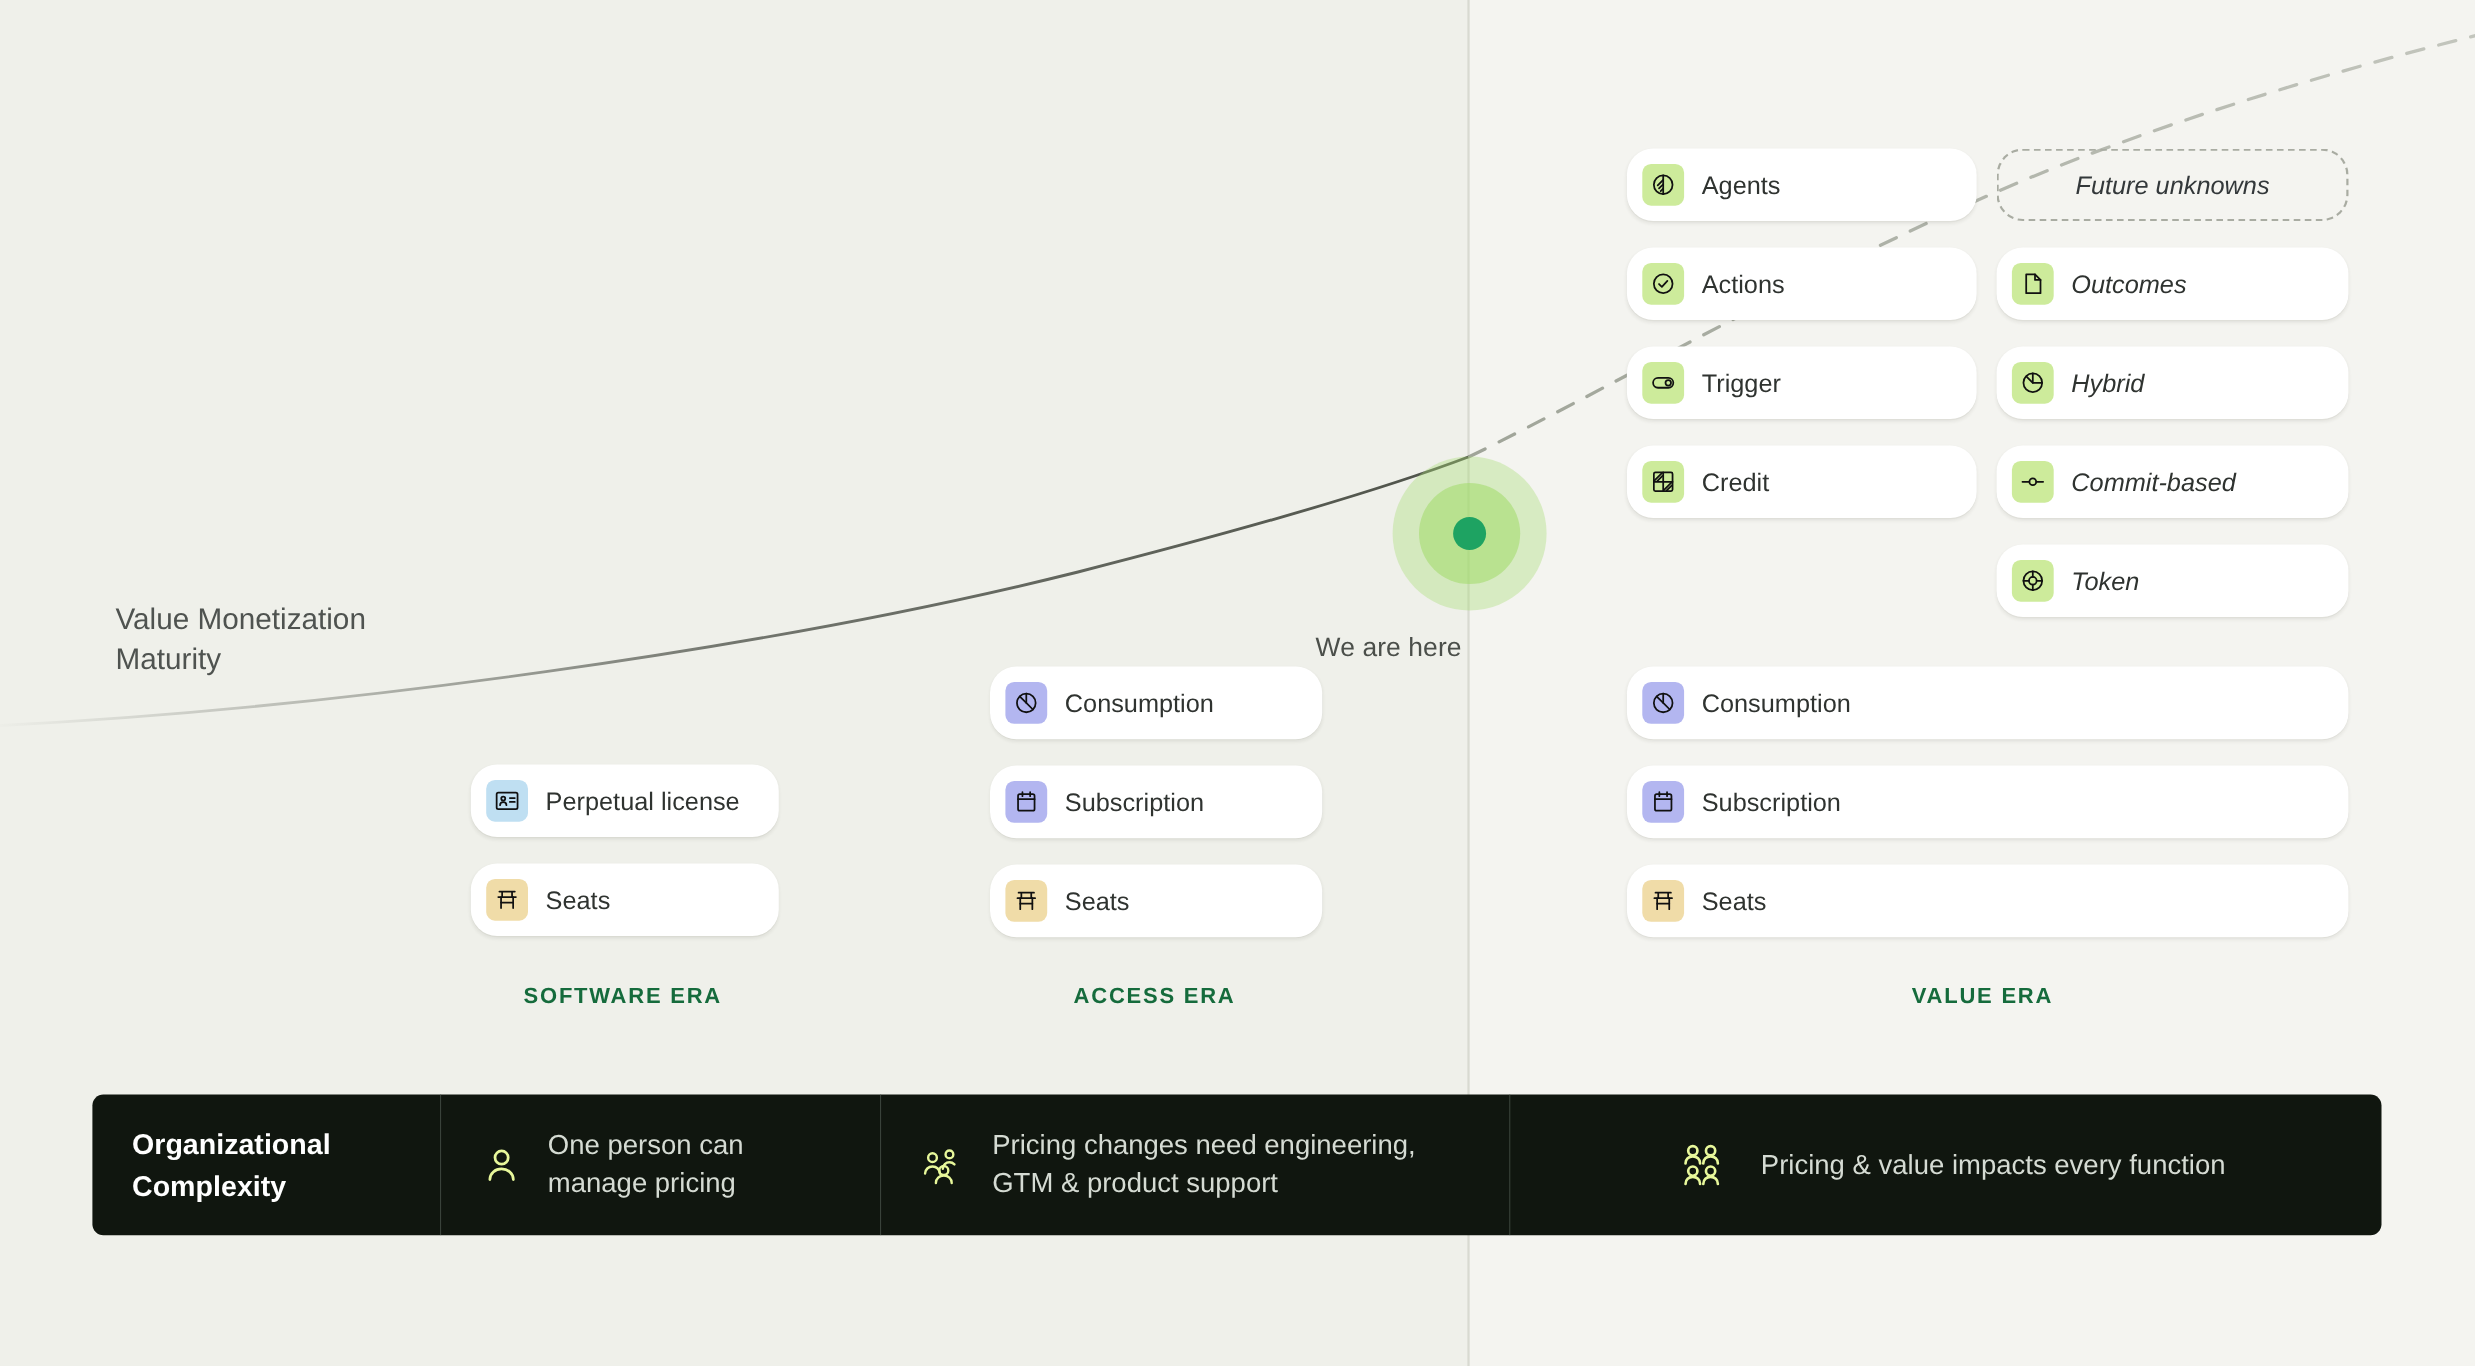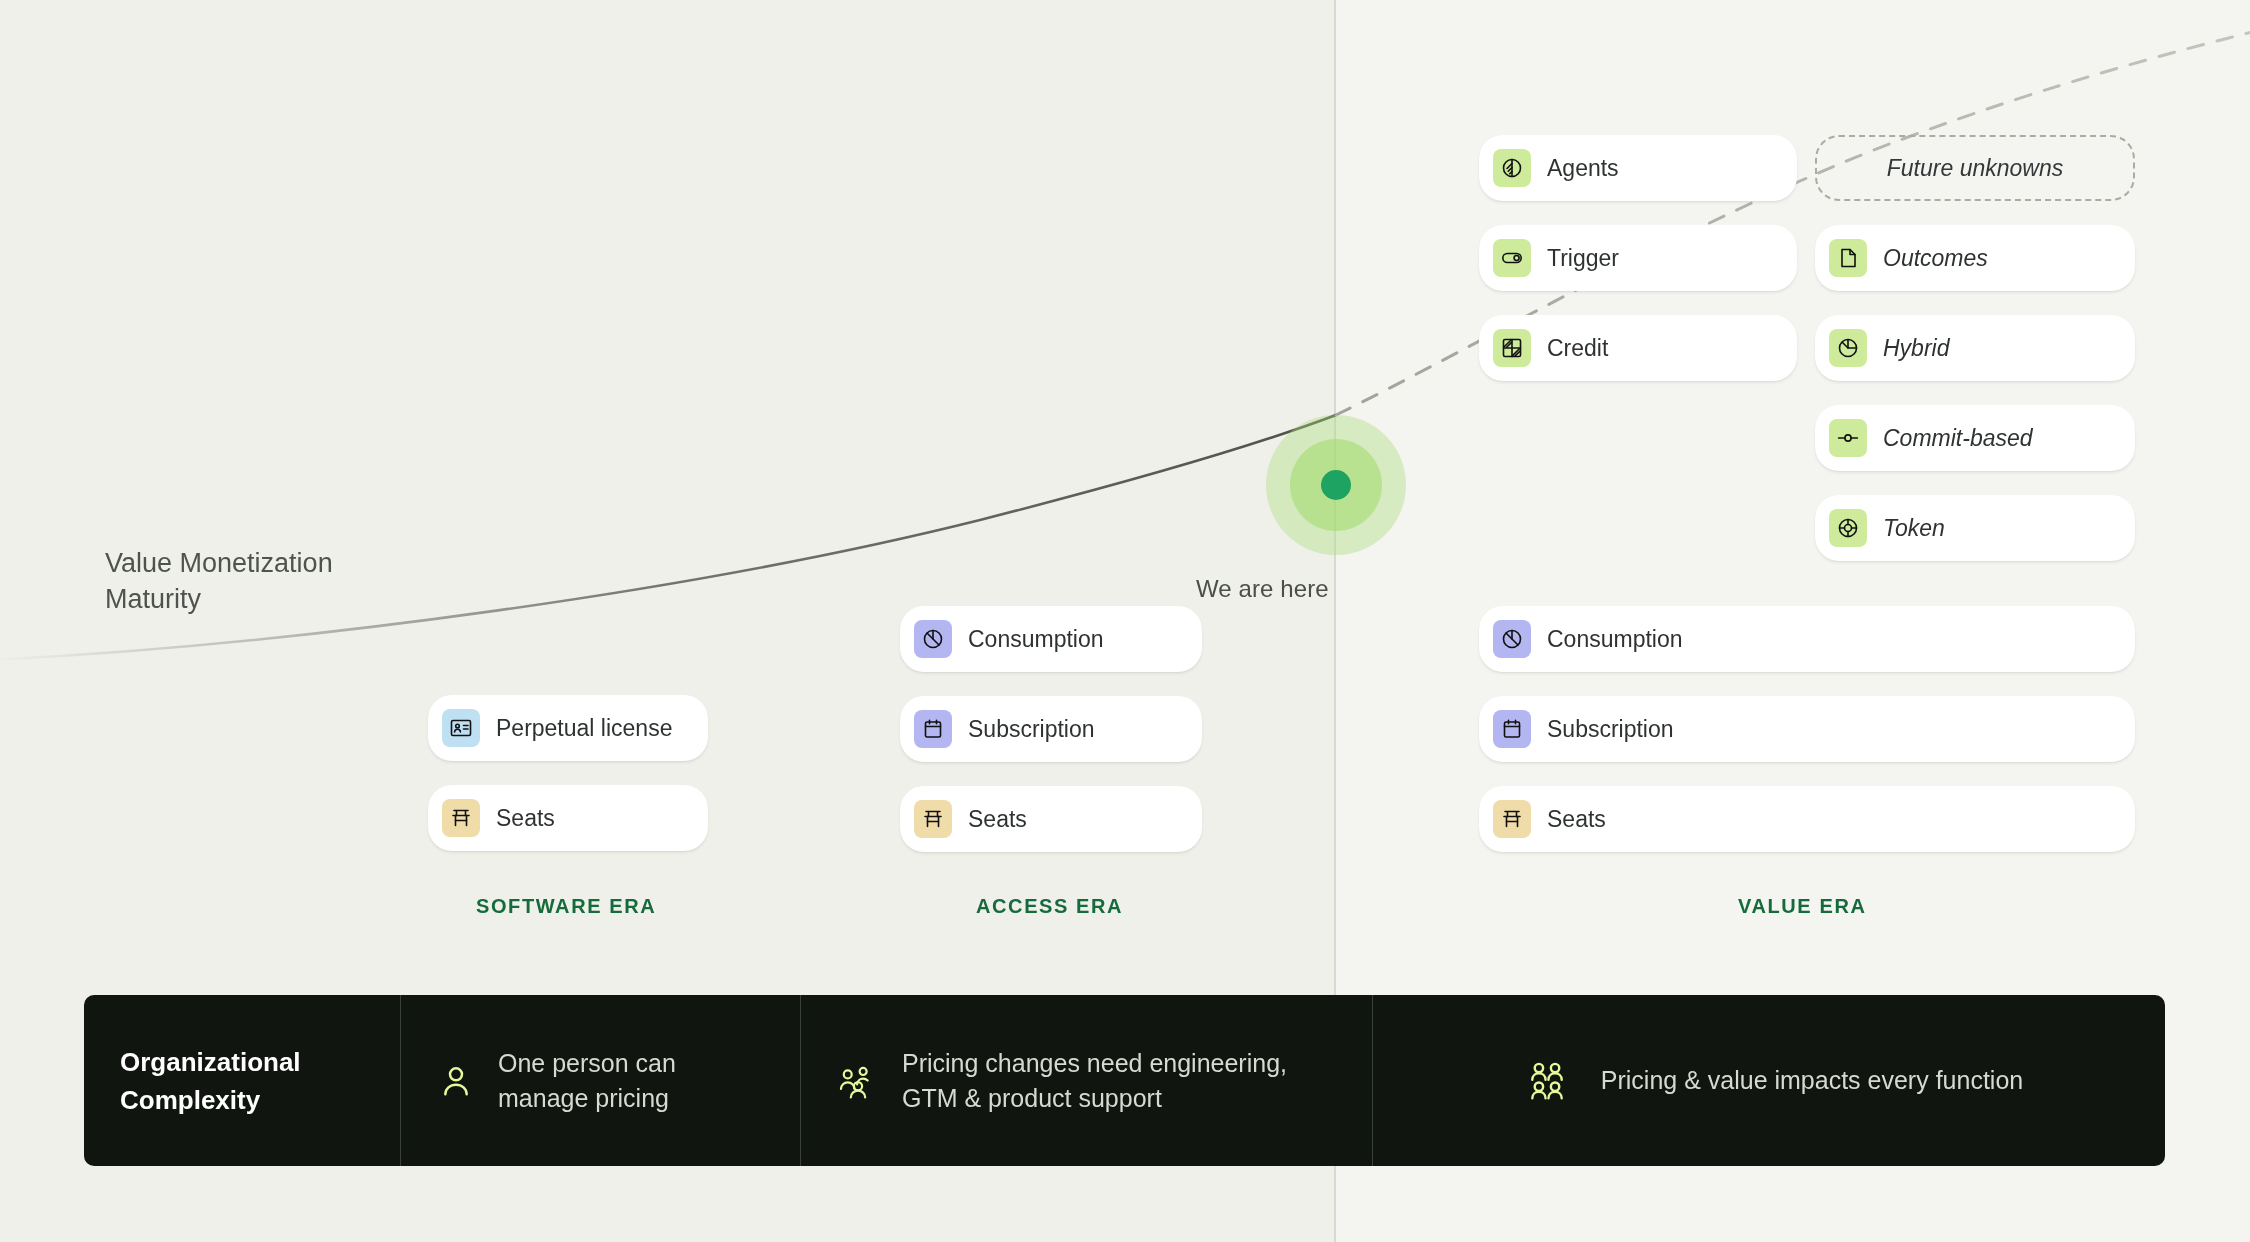--- a/index.html
+++ b/index.html
@@ -151,21 +151,21 @@
   #era-software { left: 476px; top: 895px; }
   #era-access   { left: 976px; top: 895px; }
   #era-value    { left: 1738px; top: 895px; }
 
   
   .dark-bar {
     position: absolute;
     left: 84px;
     top: 995px;
     width: 2081px;
-    height: 171px;
+    height: 128px;
     background: #10160f;
     border-radius: 10px;
     display: flex;
     align-items: stretch;
     overflow: hidden;
   }
   .db-seg {
     display: flex;
     align-items: center;
     position: relative;
@@ -309,20 +309,29 @@
             <circle cx="12" cy="12" r="8.5"></circle>
             <path d="M12 3.5v17"></path>
             <path d="M12 7.5 7 12.5M12 11.5 8.2 15.3M12 15.5l-2.3 2.3"></path>
           </svg>
         </span>
         <span class="lbl">Agents</span>
       </div>
       <div class="card">
         <span class="chip chip-green">
           <svg width="24" height="24" viewBox="0 0 24 24" stroke="#111" stroke-width="1.6" fill="none" stroke-linecap="round" stroke-linejoin="round">
+            <circle cx="12" cy="12" r="8.5"></circle>
+            <path d="M8.2 12.2l2.6 2.6 5-5.4"></path>
+          </svg>
+        </span>
+        <span class="lbl">Actions</span>
+      </div>
+      <div class="card">
+        <span class="chip chip-green">
+          <svg width="24" height="24" viewBox="0 0 24 24" stroke="#111" stroke-width="1.6" fill="none" stroke-linecap="round" stroke-linejoin="round">
             <rect x="2.8" y="7.5" width="18.4" height="9" rx="4.5"></rect>
             <circle cx="16.6" cy="12" r="2.5"></circle>
           </svg>
         </span>
         <span class="lbl">Trigger</span>
       </div>
       <div class="card">
         <span class="chip chip-green">
           <svg width="24" height="24" viewBox="0 0 24 24" stroke="#111" stroke-width="1.6" fill="none" stroke-linecap="round" stroke-linejoin="round">
             <rect x="3.5" y="3.5" width="17" height="17" rx="1.4"></rect>

